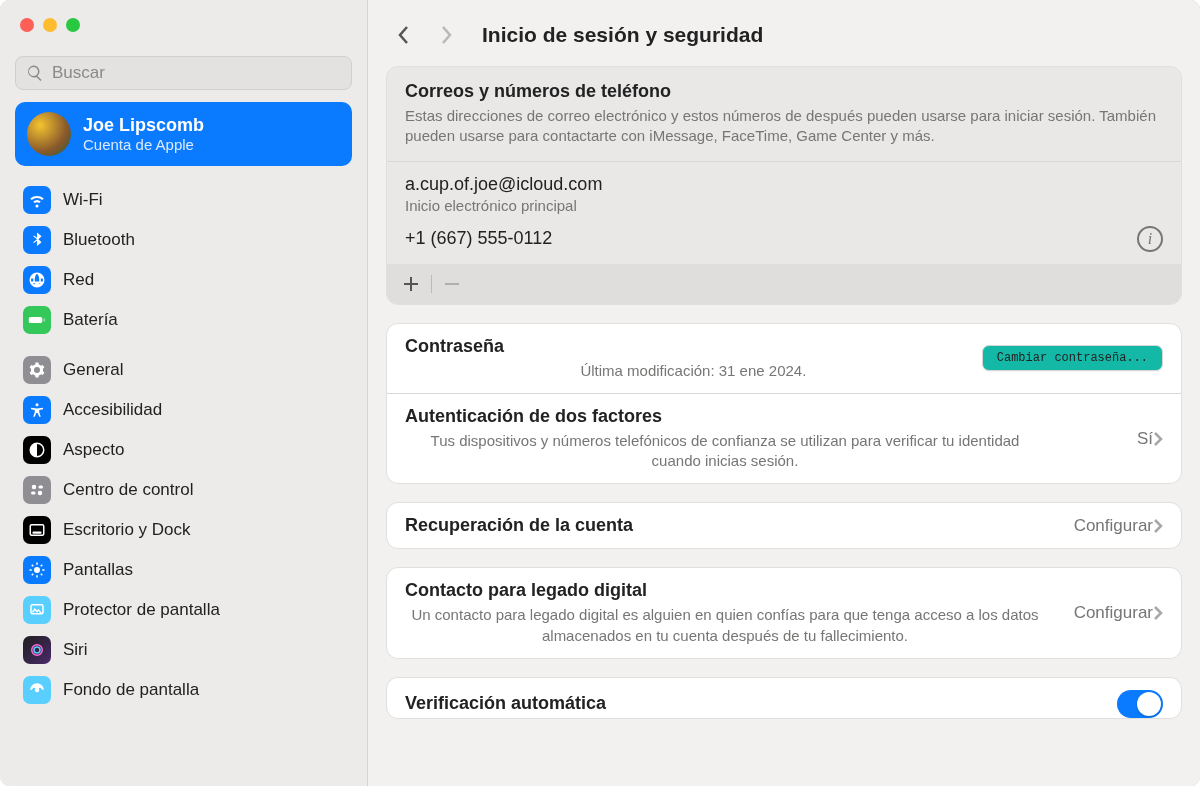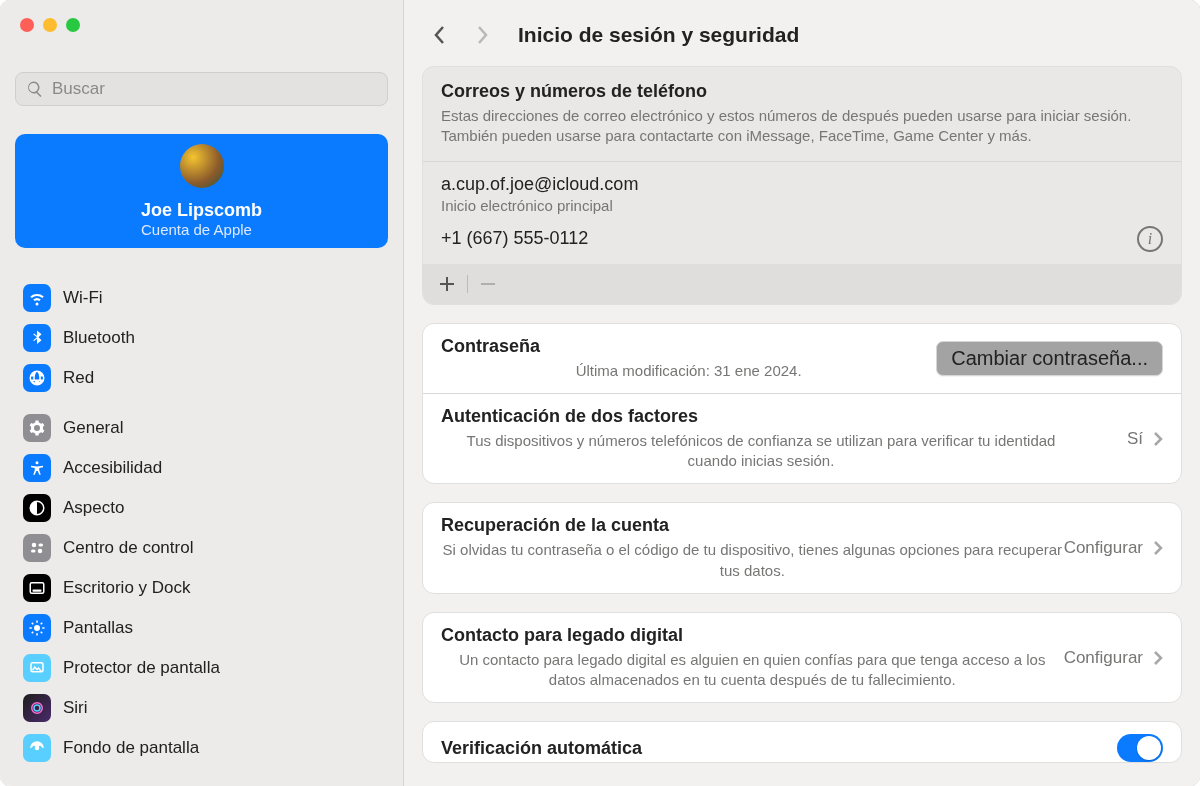--- a/index.html
+++ b/index.html
@@ -13,27 +13,26 @@
 .window {
   width: 1200px;
   height: 786px;
   display: flex;
   background: #fff;
   border-radius: 12px;
   overflow: hidden;
   box-shadow: 0 0 0 1px rgba(0,0,0,0.1);
 }
 .sidebar {
-  width: 404px;
+  width: 368px;
   background: #ecebea;
   border-right: 1px solid #d6d5d4;
   display: flex;
   flex-direction: column;
   padding: 0;
-  gap: 16px;
 }
 .traffic-lights {
   display: flex;
   gap: 9px;
   padding: 18px 0 14px 20px;
 }
 .traffic-light {
   width: 14px;
   height: 14px;
   border-radius: 50%;
@@ -70,21 +69,20 @@
 }
 .search-input::placeholder { color: #8a8a8a; }
 .account-row {
   margin: 0 15px 8px 15px;
   background: #0a7aff;
   border-radius: 10px;
   padding: 10px 12px;
   display: flex;
   align-items: center;
   gap: 12px;
-  flex-direction: column;
 }
 .avatar {
   width: 44px;
   height: 44px;
   border-radius: 50%;
   background: radial-gradient(circle at 30% 30%, #f4c430, #8b5a2b 60%, #2a5838 100%);
   flex-shrink: 0;
 }
 .account-text { display: flex; flex-direction: column; }
 .account-name { color: #fff; font-size: 18px; font-weight: 600; }
@@ -177,21 +175,20 @@
   display: flex;
   align-items: center;
   padding: 12px 18px;
 }
 .row-col { display: flex; flex-direction: column; flex: 1; }
 .row-title { font-size: 18px; color: #222; }
 .row-sub { font-size: 15px; color: #767675; margin-top: 2px; }
 .row-right {
   display: flex;
   align-items: center;
-  gap: 10px;
   color: #767675;
   font-size: 17px;
 }
 .info-btn {
   width: 26px;
   height: 26px;
   border: 2px solid #767675;
   border-radius: 50%;
   display: flex;
   align-items: center;
@@ -219,28 +216,29 @@
   color: #555;
   cursor: pointer;
 }
 .tool-sep {
   width: 1px;
   height: 18px;
   background: #bcbbba;
   margin: 0 2px;
 }
 .btn-white {
-  background: #a3a3a3;
+  background: #14b8a6;
   border: 1px solid #d7d6d5;
   border-radius: 7px;
   padding: 5px 14px;
-  font-size: 20px;
+  font-size: 12px;
   color: #222;
   cursor: pointer;
   box-shadow: 0 1px 1px rgba(0,0,0,0.05);
+  font-family: Liberation Mono, monospace;
 }
 .chevron {
   width: 10px;
   height: 16px;
   stroke: #a8a7a6;
   stroke-width: 2.5;
   fill: none;
 }
 .toggle {
   width: 46px;
@@ -311,20 +309,28 @@
           <span>Bluetooth</span>
         </div>
         <div class="nav-item">
           <div class="nav-icon ic-net">
               <svg viewBox="0 0 24 24">
                 <path d="M12 2a10 10 0 100 20 10 10 0 000-20zm0 2c1 0 2.5 2.5 2.9 6H9.1C9.5 6.5 11 4 12 4zM4.3 10h2.8c-.1.7-.1 1.3-.1 2s0 1.3.1 2H4.3a8 8 0 010-4zm3 6H9c.4 3 1.7 5 3 5s2.6-2 3-5h1.7a8 8 0 01-10.4 0zM17 14c.1-.7.1-1.3.1-2s0-1.3-.1-2h2.7a8 8 0 010 4zM9.1 14c-.1-.6-.1-1.3-.1-2s0-1.4.1-2h5.8c.1.6.1 1.3.1 2s0 1.4-.1 2z"></path>
               </svg>
             </div>
           <span>Red</span>
         </div>
+        <div class="nav-item">
+          <div class="nav-icon ic-bat">
+              <svg viewBox="0 0 24 24">
+                <path d="M3 8h14a2 2 0 012 2v4a2 2 0 01-2 2H3a2 2 0 01-2-2v-4a2 2 0 012-2zm18 2h1v4h-1z"></path>
+              </svg>
+            </div>
+          <span>Batería</span>
+        </div>
       </div>
       <div class="nav-group">
         <div class="nav-item">
           <div class="nav-icon ic-gen">
               <svg viewBox="0 0 24 24">
                 <path d="M12 8a4 4 0 100 8 4 4 0 000-8zm8 4c0 .6-.1 1.1-.2 1.7l2 1.6-2 3.4-2.4-.9c-.9.7-1.9 1.3-3 1.6l-.4 2.6h-4l-.4-2.6c-1.1-.3-2.1-.9-3-1.6l-2.4.9-2-3.4 2-1.6c-.1-.6-.2-1.1-.2-1.7s.1-1.1.2-1.7l-2-1.6 2-3.4 2.4.9c.9-.7 1.9-1.3 3-1.6L10 2h4l.4 2.6c1.1.3 2.1.9 3 1.6l2.4-.9 2 3.4-2 1.6c.1.6.2 1.1.2 1.7z"></path>
               </svg>
             </div>
           <span>General</span>
         </div>
@@ -476,21 +482,20 @@
                 <path d="M2 2l6 6-6 6"></path>
               </svg>
           </div>
         </div>
       </div>
 
       <div class="card">
         <div class="row card-click">
           <div class="row-col">
             <span class="section-title">Recuperación de la cuenta</span>
-            <span class="section-desc">Si olvidas tu contraseña o el código de tu dispositivo, tienes algunas opciones para recuperar tus datos.</span>
           </div>
           <div class="row-right">
             <span>Configurar</span>
             <svg class="chevron" viewBox="0 0 10 16">
                 <path d="M2 2l6 6-6 6"></path>
               </svg>
           </div>
         </div>
       </div>
 

